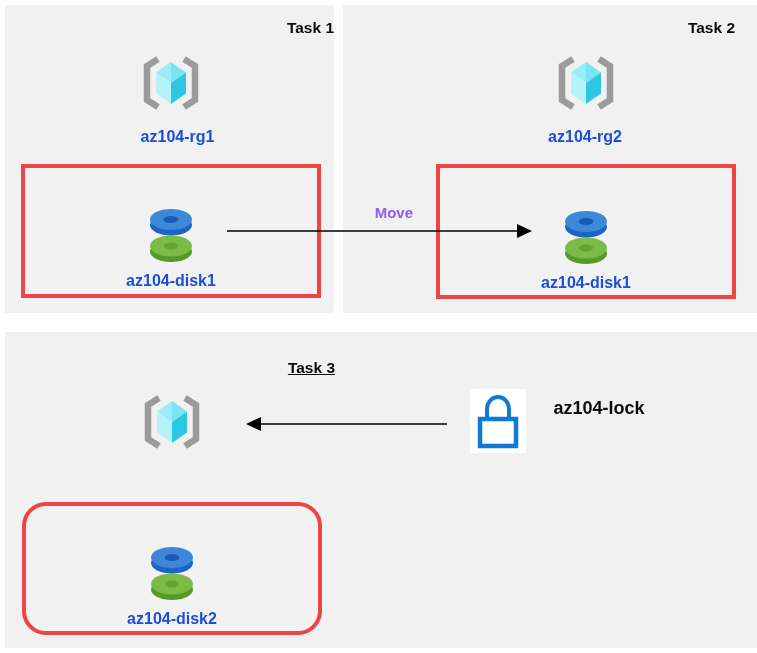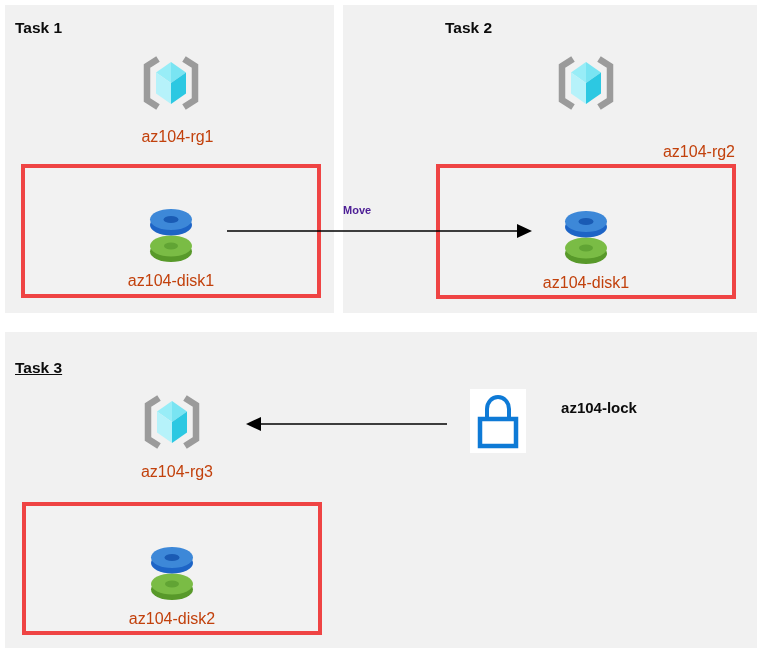--- a/index.html
+++ b/index.html
@@ -3,40 +3,40 @@
 <meta charset="utf-8">
 <style>
   html,body{margin:0;padding:0;}
   body{
     width:757px;height:653px;position:relative;background:#ffffff;
     font-family:"Liberation Sans",sans-serif;overflow:hidden;
   }
   .panel{position:absolute;background:var(--panel-bg,#f1f1f1);}
   .task-title{
     position:absolute;font-weight:bold;font-size:15.5px;color:#0c0c0c;
-    text-align:left;white-space:nowrap;padding-left:10px;
+    text-align:right;white-space:nowrap;
   }
   .rg-label,.disk-label{
-    font-weight:normal;font-size:16px;color:#c2410c;text-align:center;white-space:nowrap;
+    font-weight:bold;font-size:16px;color:#1d4ed8;text-align:center;white-space:nowrap;
   }
   .rg-label{position:absolute;}
   .rbox{
     position:absolute;background:var(--box-bg,#f2f2f2);
     border:4px solid #ef4444;box-sizing:border-box;
     display:flex;flex-direction:column;align-items:center;
   }
   .rg-svg{position:absolute;}
   .lock-square{position:absolute;width:56px;height:64px;background:#ffffff;}
   .lock-text{
-    position:absolute;font-weight:bold;font-size:15px;color:#0c0c0c;
+    position:absolute;font-weight:bold;font-size:18px;color:#0c0c0c;
     text-align:center;line-height:26px;white-space:nowrap;
   }
   .move-label{
-    position:absolute;font-weight:bold;font-size:11px;color:#4c1d95;
-    text-align:left;white-space:nowrap;
+    position:absolute;font-weight:bold;font-size:15px;color:#8b5cf6;
+    text-align:right;white-space:nowrap;
   }
   .overlay{position:absolute;left:0;top:0;pointer-events:none;}
 </style>
 </head>
 <body>
 
 <svg width="0" height="0" style="position:absolute" aria-hidden="true">
   <defs>
     <g id="rg-icon">
       <path d="M 16,3 L 5,10 L 5,44 L 16,51" fill="none" stroke="var(--bracket-gray,#9b9b9b)" stroke-width="6.5"></path>
@@ -71,36 +71,35 @@
       </svg>
     <div class="disk-label" style="margin-top:9px;">az104-disk1</div>
   </div>
 </div>
 
 <div class="panel" style="left:343px;top:5px;width:414px;height:308px;">
   <div class="task-title" style="top:14px;left:92px;width:300px;">Task 2</div>
   <svg class="rg-svg" style="left:214px;top:51px;" width="58" height="54" viewBox="0 0 58 54">
       <use href="#rg-icon"></use>
     </svg>
-  <div class="rg-label" style="top:138px;left:92px;width:300px;text-align:right;">az104-rg2</div>
+  <div class="rg-label" style="top:123px;left:92px;width:300px;">az104-rg2</div>
   <div class="rbox" style="left:93px;top:159px;width:300px;height:135px;padding-top:40px;">
     <svg width="44" height="57" viewBox="0 0 44 57">
         <use href="#disk-icon-g"></use>
       </svg>
     <div class="disk-label" style="margin-top:9px;">az104-disk1</div>
   </div>
 </div>
 
 <div class="panel" style="left:5px;top:332px;width:752px;height:316px;">
   <div class="task-title" style="top:27px;left:0;width:330px;text-decoration:underline;">Task 3</div>
   <svg class="rg-svg" style="left:138px;top:63px;" width="58" height="54" viewBox="0 0 58 54">
       <use href="#rg-icon"></use>
     </svg>
-  <div class="rg-label" style="top:131px;left:7px;width:330px;">az104-rg3</div>
-  <div class="rbox" style="left:17px;top:170px;width:300px;height:133px;padding-top:38px;">
+  <div class="rbox" style="left:17px;top:170px;width:300px;height:133px;padding-top:38px;border-radius:24px;">
     <svg width="44" height="57" viewBox="0 0 44 57">
         <use href="#disk-icon-g"></use>
       </svg>
     <div class="disk-label" style="margin-top:9px;">az104-disk2</div>
   </div>
 
   <div class="lock-square" style="left:465px;top:57px;">
     <svg width="56" height="64" viewBox="0 0 56 64">
       <path d="M 17,32 L 17,20 A 11,12 0 0 1 39,20 L 39,32" fill="none" stroke="var(--lock-blue,#0e7ad6)" stroke-width="4"></path>
       <rect x="10" y="30" width="36" height="27" fill="#ffffff" stroke="var(--lock-blue,#0e7ad6)" stroke-width="4.5"></rect>

